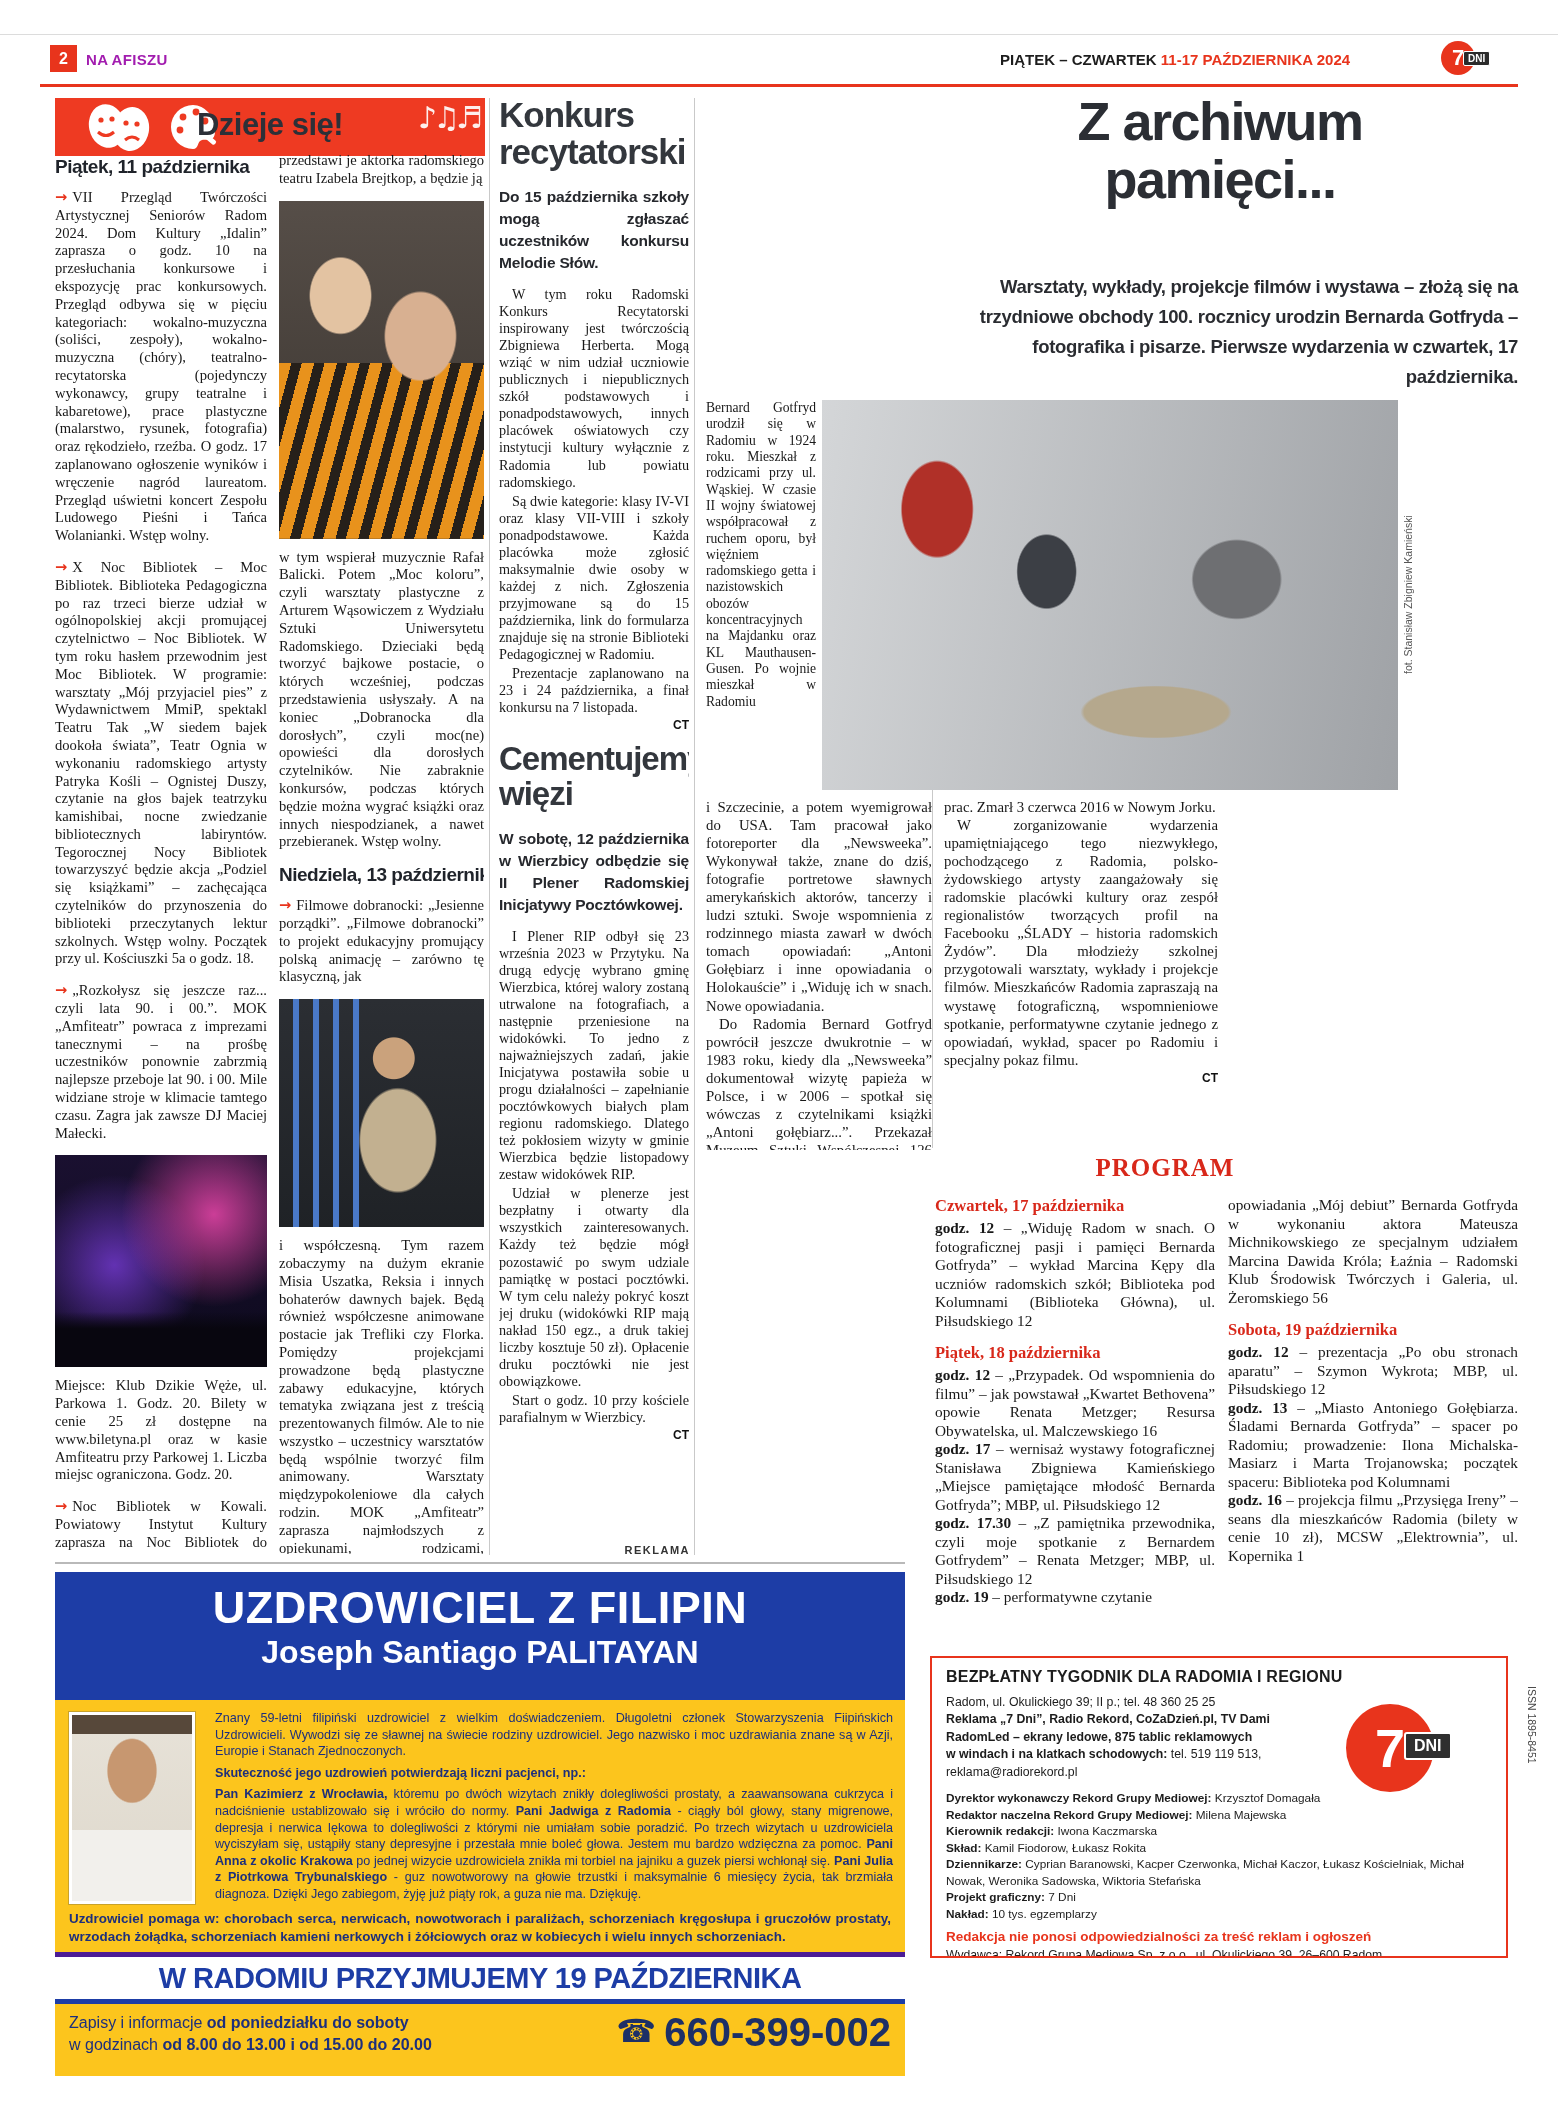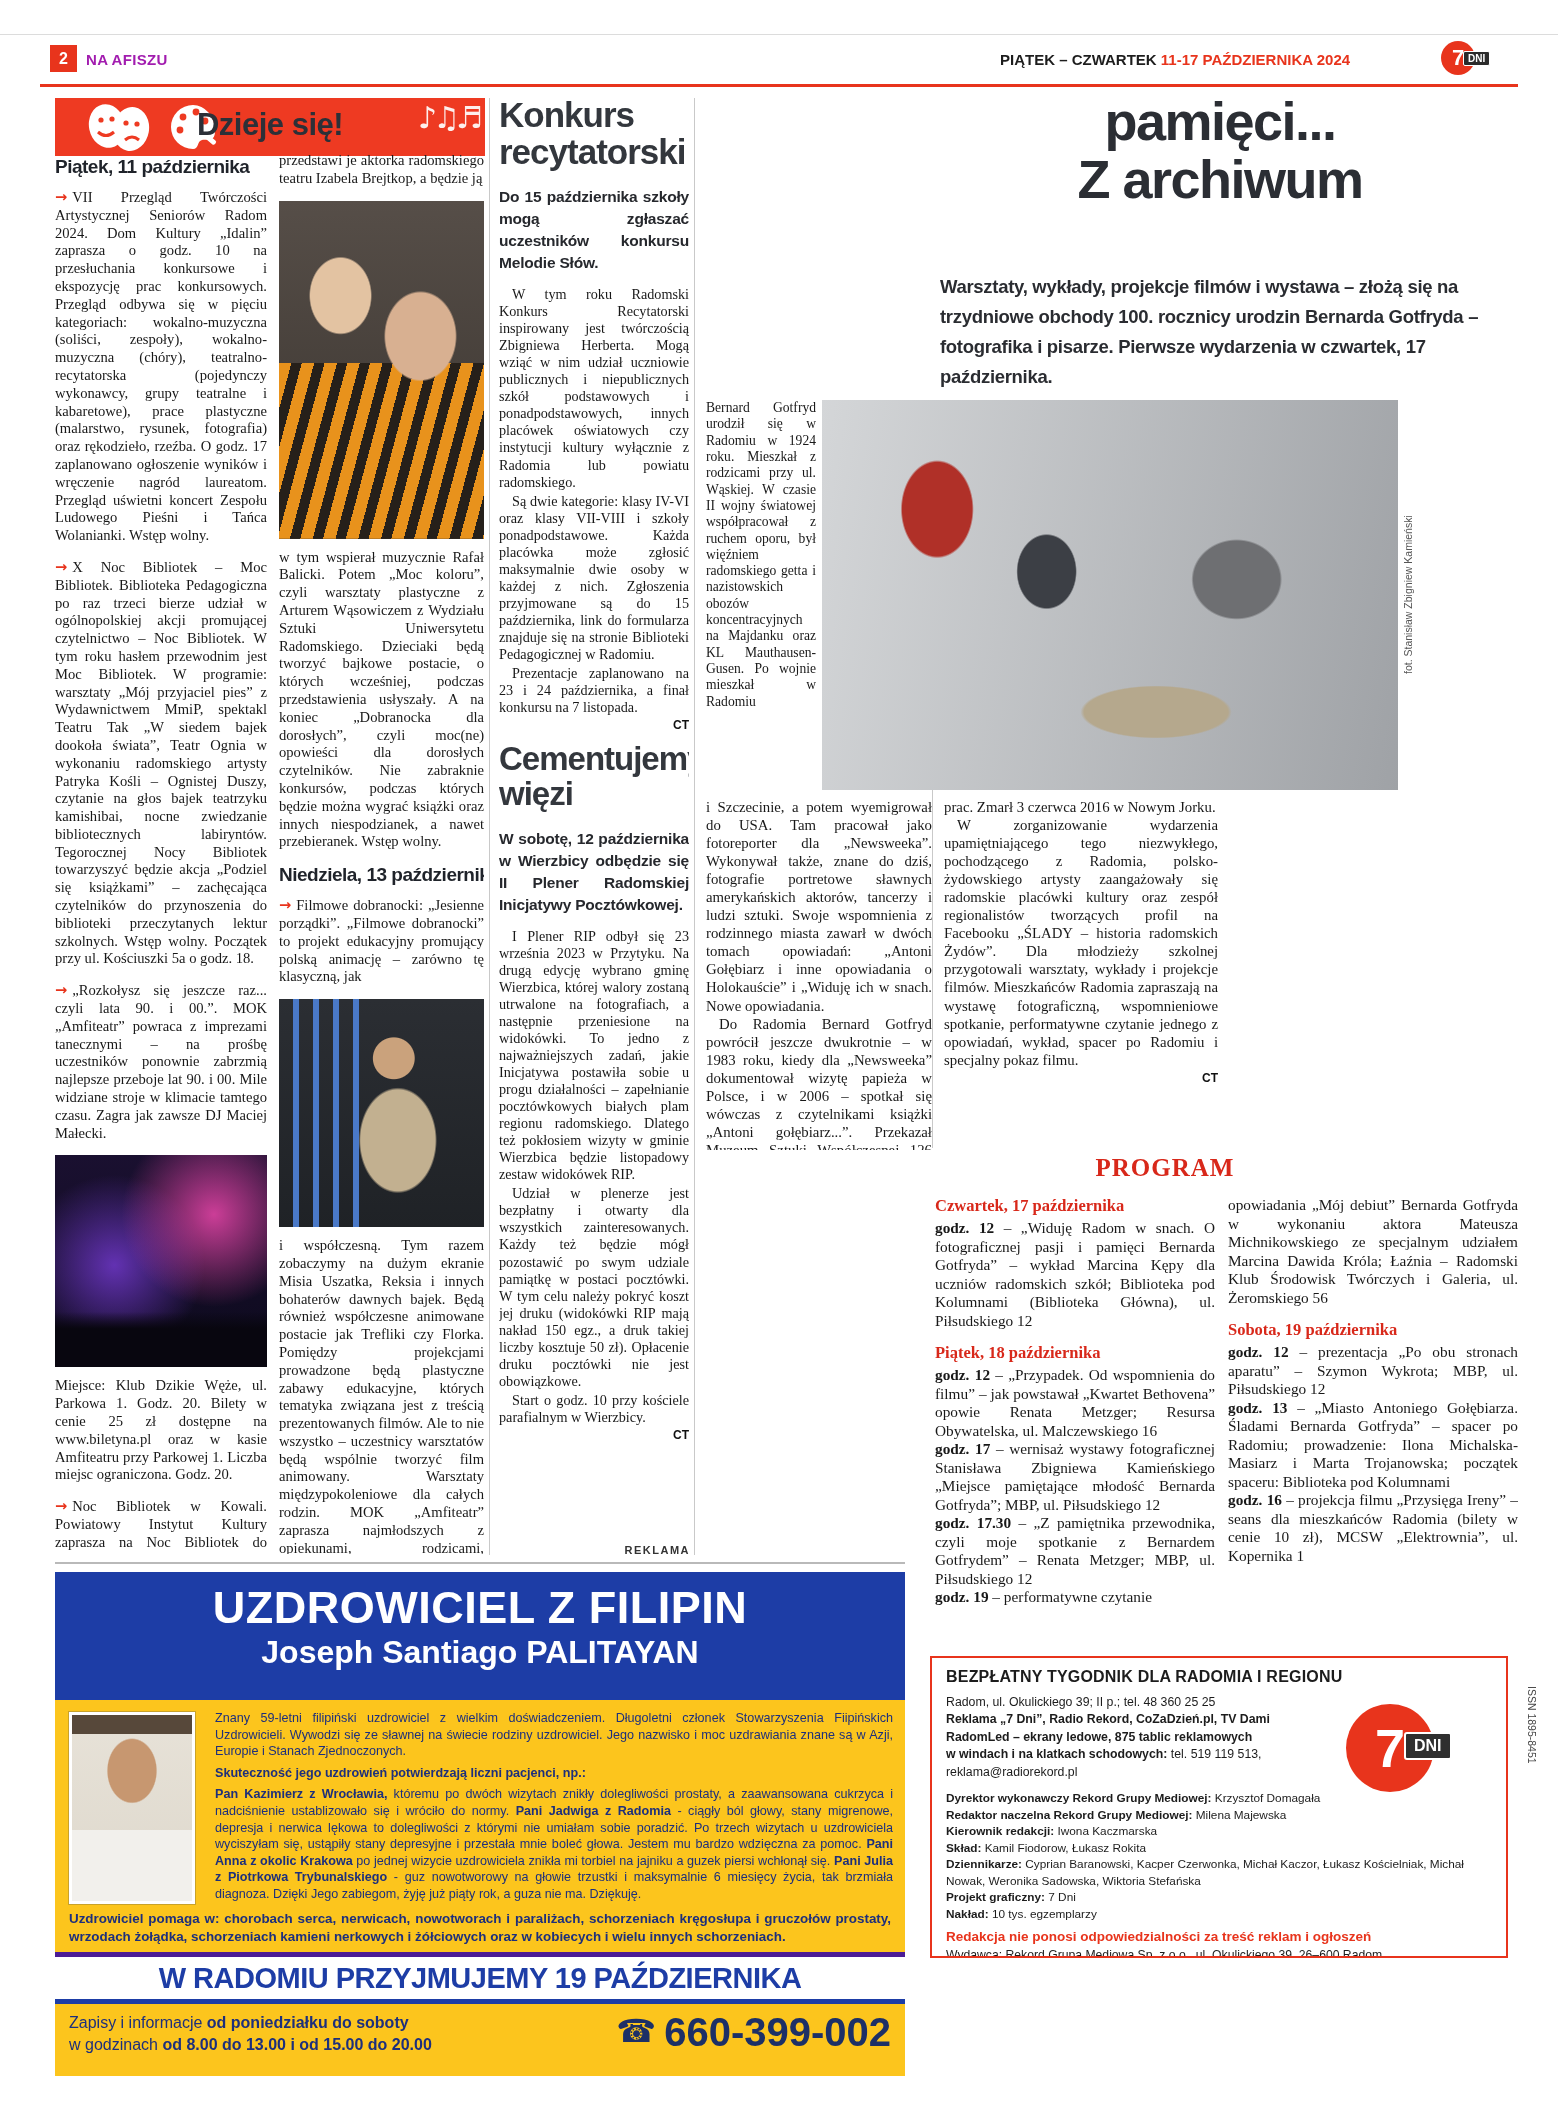--- a/index.html
+++ b/index.html
@@ -81,21 +81,21 @@
       radial-gradient(ellipse 120px 42px at 58% 80%, #b5a88d 60%, transparent 63%),
       linear-gradient(100deg, #d4d6d8, #9fa2a6); }
   .photo-credit { left:1402px; top:400px; height:390px; width:16px;
     writing-mode:vertical-rl; transform:rotate(180deg);
     font:10.5px "Liberation Sans", sans-serif; color:#555; text-align:center; }
 
   
   .feature-headline { left:940px; top:92px; width:560px; text-align:center;
     font:800 54px/1.08 "Liberation Sans", sans-serif; color:#2b2e34; letter-spacing:-1.5px; }
   .feature-lead { left:940px; top:272px; width:578px;
-    font:bold 18.5px/1.62 "Liberation Sans", sans-serif; color:#2a2c31; letter-spacing:-.3px; }
+    font:bold 18.5px/1.62 "Liberation Sans", sans-serif; color:#2a2c31; letter-spacing:-.3px;text-align:right; }
   .feature-narrow { left:706px; top:400px; width:110px; height:392px; font-size:13.6px; line-height:1.2; }
   .feature-colA { left:706px; top:798px; width:226px; height:352px; font-size:14.8px; }
   .feature-colB { left:944px; top:798px; width:274px; height:352px; font-size:14.8px; }
 
   
   .program-title { left:935px; top:1154px; width:460px; text-align:center;
     font:bold 25px "Liberation Serif", serif; color:#d8281a; letter-spacing:1px; }
   .program-col { overflow:hidden; text-align:justify; font:15.3px/1.21 "Liberation Serif", serif; }
   .pday { font:bold 16.5px "Liberation Serif", serif; color:#d8281a; margin:13px 0 3px; text-align:left; }
   .pday:first-child { margin-top:0; }
@@ -221,22 +221,22 @@
     <p class="sig">CT</p>
     <h1 class="sec-head" style="font-size:33px; margin-top:10px;">Cementujemy więzi</h1>
     <p class="sec-lead">W sobotę, 12 października w Wierzbicy odbędzie się II Plener Radomskiej Inicjatywy Pocztówkowej.</p>
     <p class="item c3p ind">I Plener RIP odbył się 23 września 2023 w Przytyku. Na drugą edycję wybrano gminę Wierzbica, której walory zostaną utrwalone na fotografiach, a następnie przeniesione na widokówki. To jedno z najważniejszych zadań, jakie Inicjatywa postawiła sobie u progu działalności – zapełnianie pocztówkowych białych plam regionu radomskiego. Dlatego też pokłosiem wizyty w gminie Wierzbica będzie listopadowy zestaw widokówek RIP.</p>
     <p class="item c3p ind">Udział w plenerze jest bezpłatny i otwarty dla wszystkich zainteresowanych. Każdy też będzie mógł pozostawić po swym udziale pamiątkę w postaci pocztówki. W tym celu należy pokryć koszt jej druku (widokówki RIP mają nakład 150 egz., a druk takiej liczby kosztuje 50 zł). Opłacenie druku pocztówki nie jest obowiązkowe.</p>
     <p class="item c3p ind">Start o godz. 10 przy kościele parafialnym w Wierzbicy.</p>
     <p class="sig">CT</p>
   </div>
 
   <div class="abs feature-headline">
+    <div>Z archiwum</div>
     <div>pamięci...</div>
-    <div>Z archiwum</div>
   </div>
   <div class="abs feature-lead">Warsztaty, wykłady, projekcje filmów i wystawa – złożą się na trzydniowe obchody 100. rocznicy urodzin Bernarda Gotfryda – fotografika i pisarze. Pierwsze wydarzenia w czwartek, 17 października.</div>
   <div class="abs bodycol feature-narrow">Bernard Gotfryd urodził się w Radomiu w 1924 roku. Mieszkał z rodzicami przy ul. Wąskiej. W czasie II wojny światowej współpracował z ruchem oporu, był więźniem radomskiego getta i nazistowskich obozów koncentracyjnych na Majdanku oraz KL Mauthausen-Gusen. Po wojnie mieszkał w Radomiu</div>
   <div class="abs photo photo-feature"></div>
   <div class="abs photo-credit">fot. Stanisław Zbigniew Kamieński</div>
   <div class="abs bodycol feature-colA">
     <p>i Szczecinie, a potem wyemigrował do USA. Tam pracował jako fotoreporter dla „Newsweeka”. Wykonywał także, znane do dziś, fotografie portretowe sławnych amerykańskich aktorów, tancerzy i ludzi sztuki. Swoje wspomnienia z rodzinnego miasta zawarł w dwóch tomach opowiadań: „Antoni Gołębiarz i inne opowiadania o Holokauście” i „Widuję ich w snach. Nowe opowiadania.</p>
     <p class="ind">Do Radomia Bernard Gotfryd powrócił jeszcze dwukrotnie – w 1983 roku, kiedy dla „Newsweeka” dokumentował wizytę papieża w Polsce, i w 2006 – spotkał się wówczas z czytelnikami książki „Antoni gołębiarz...”. Przekazał Muzeum Sztuki Współczesnej 126 swoich</p>
   </div>
   <div class="abs bodycol feature-colB">

